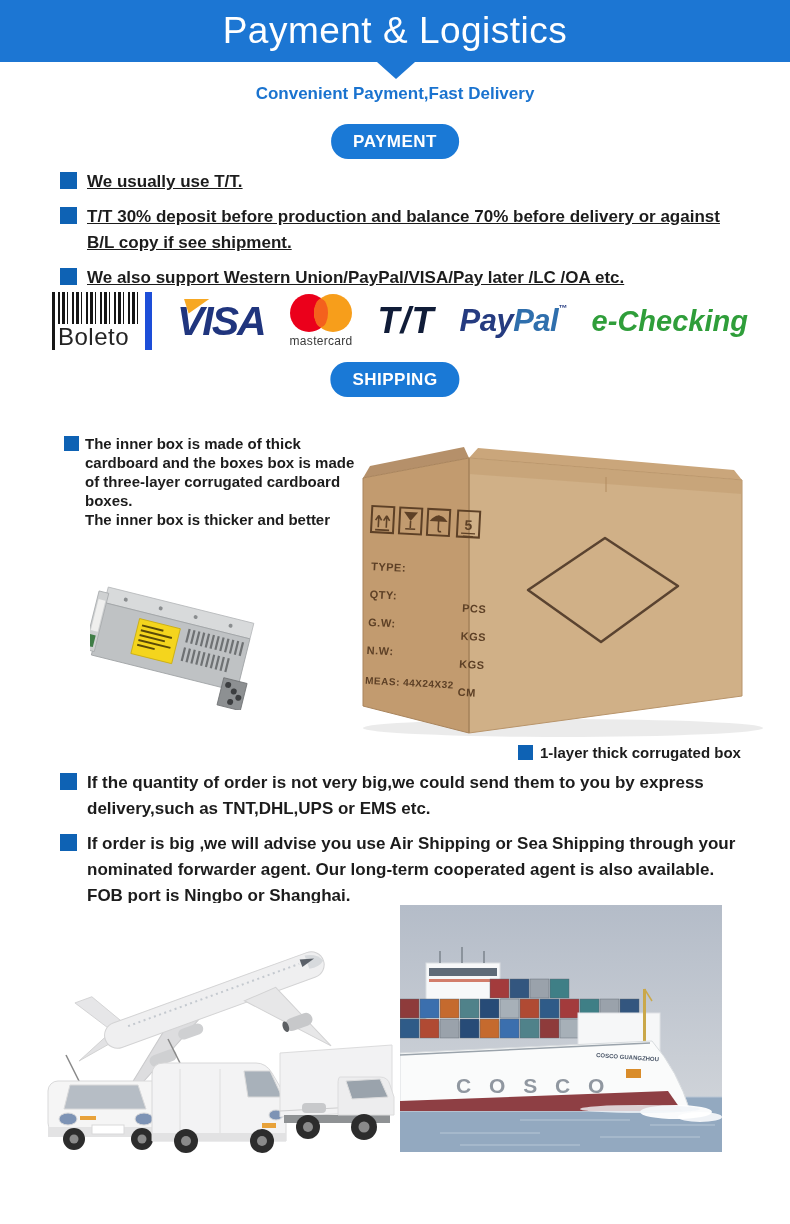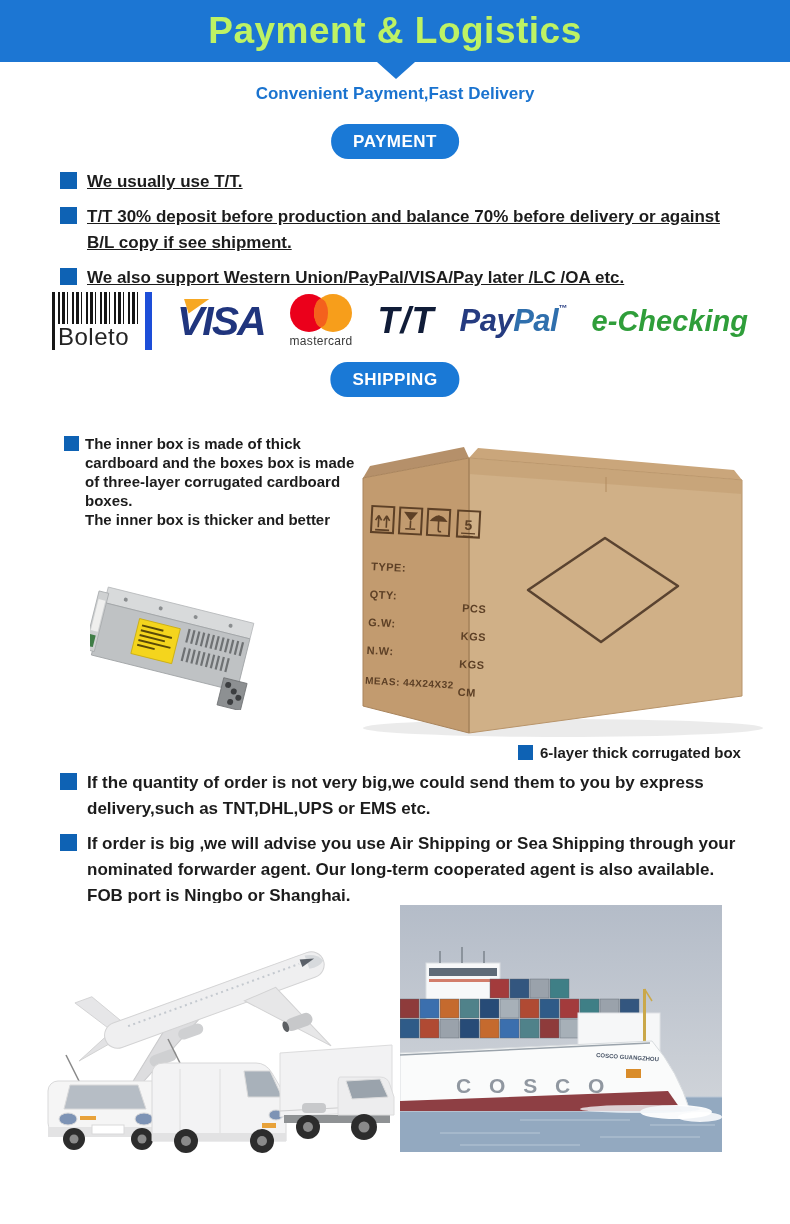--- a/index.html
+++ b/index.html
@@ -9,21 +9,21 @@
     --mc_red:#eb001b; --mc_orange:#f79e1b; --mc_overlap:#f4611d;
     --carton_front:#d0b087; --carton_side:#c29b6f; --carton_ink:#5d4026;
   }
   *{margin:0;padding:0;box-sizing:border-box;}
   html,body{background:#fff;}
   body{font-family:"Liberation Sans",sans-serif;color:var(--text_dark);}
   .page{position:relative;width:790px;height:1224px;background:#fff;overflow:hidden;}
 
   .hdr{position:absolute;left:0;top:0;width:790px;height:62px;background:var(--header_bg);
        display:flex;align-items:center;justify-content:center;}
-  .hdr h1{color:#bef264;font-size:37px;font-weight:bold;letter-spacing:0.5px;}
+  .hdr h1{color:#ffffff;font-size:37px;font-weight:normal;letter-spacing:0.5px;}
   .hdr-notch{position:absolute;left:377px;top:62px;width:0;height:0;
        border-left:19px solid transparent;border-right:19px solid transparent;
        border-top:17px solid var(--header_bg);}
 
   .tagline{position:absolute;left:0;top:84px;width:790px;text-align:center;
        color:var(--subtitle_blue);font-size:17px;font-weight:bold;}
 
   .badge{position:absolute;left:50%;transform:translateX(-50%);height:35px;
        background:var(--badge_bg);color:#fff;border:none;border-radius:17px;
        font-family:inherit;font-size:17px;font-weight:bold;letter-spacing:0.5px;
@@ -225,21 +225,21 @@
       <rect x="148" y="88" width="24" height="28" fill="#8d9092" stroke="#6f7274" stroke-width="0.8"></rect>
       <circle cx="154" cy="94" r="3" fill="#3c3e40"></circle>
         <circle cx="161" cy="99" r="3" fill="#3c3e40"></circle>
       <circle cx="167" cy="104" r="3" fill="#3c3e40"></circle>
         <circle cx="160" cy="110" r="3" fill="#3c3e40"></circle>
     </g>
   </svg>
 
   <div class="caption">
     <span class="sq"></span>
-    <p>6-layer thick corrugated box</p>
+    <p>1-layer thick corrugated box</p>
   </div>
 
   <ul class="bullets s">
     <li class="bullet-item">
       <span class="sq"></span>
       <p>If the quantity of order is not very big,we could send them to you by express delivery,such as TNT,DHL,UPS or EMS etc.</p>
     </li>
     <li class="bullet-item">
       <span class="sq"></span>
       <p>If order is big ,we will advise you use Air Shipping or Sea Shipping through your nominated forwarder agent. Our long-term cooperated agent is also available. FOB port is Ningbo or Shanghai.</p>

